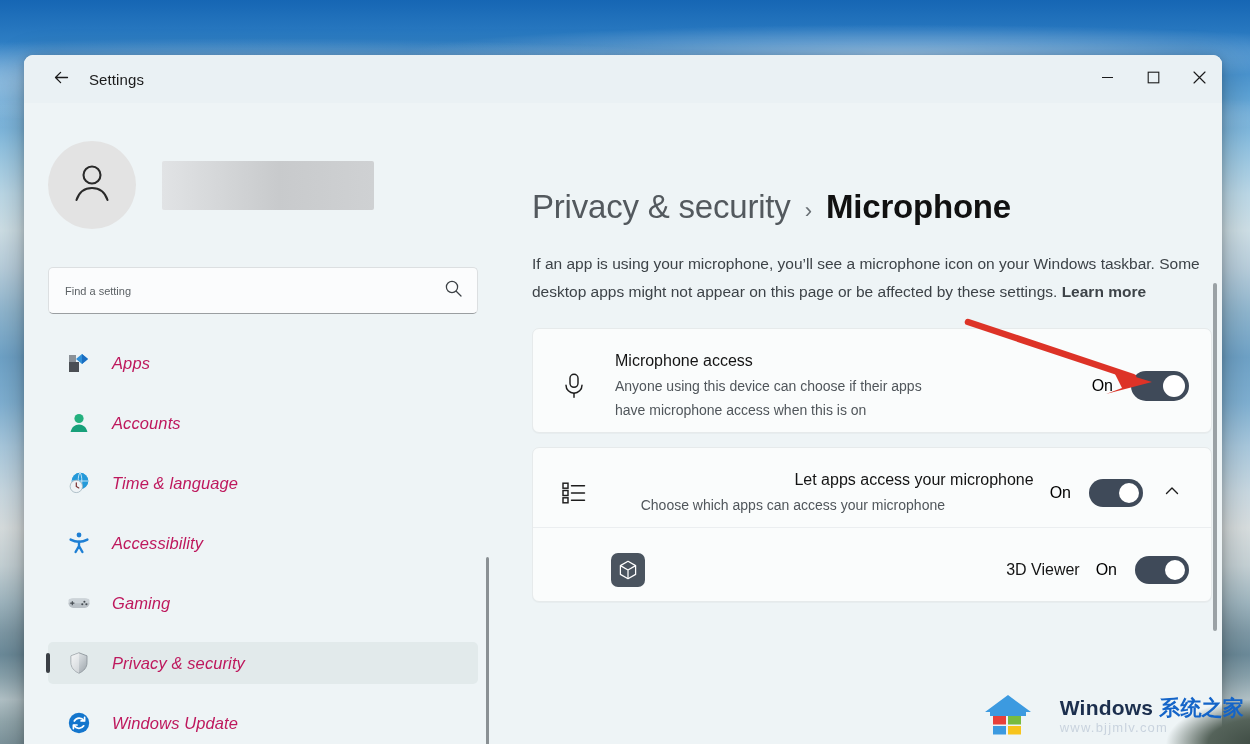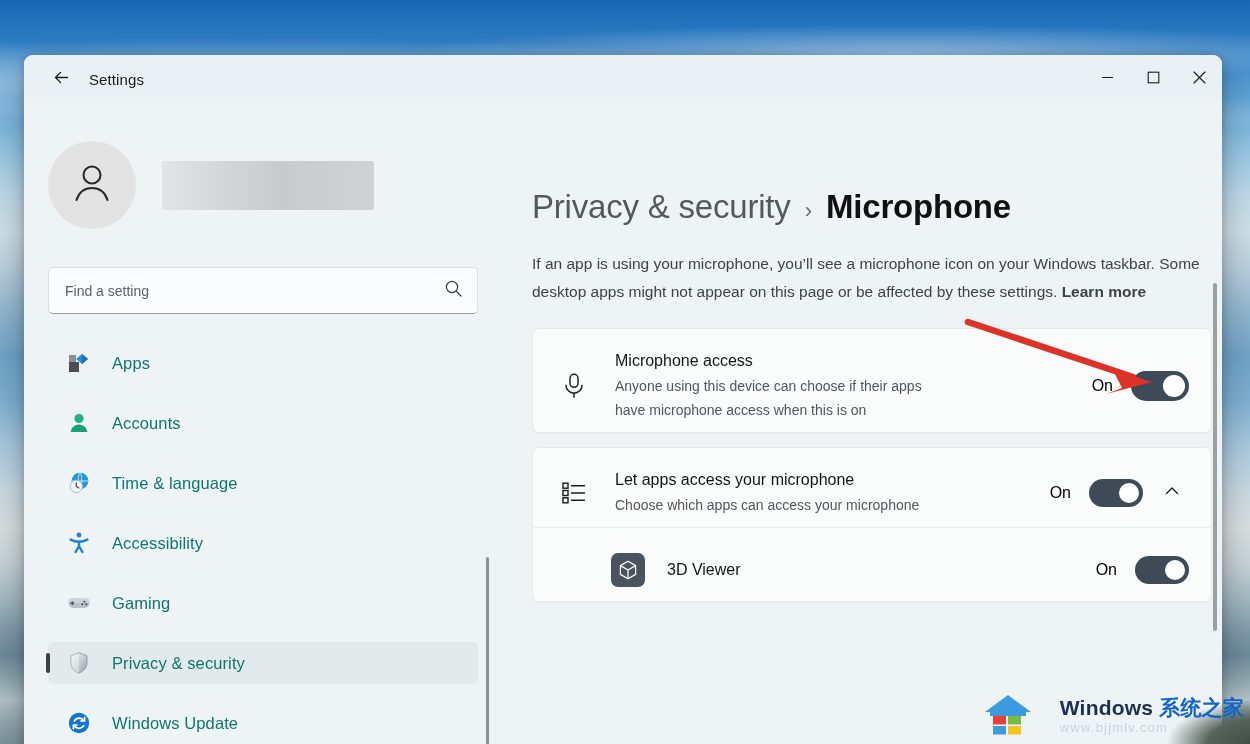--- a/index.html
+++ b/index.html
@@ -152,21 +152,21 @@
     align-items: center;
     padding: 0 14px 0 16px;
     cursor: text;
   }
   .search-input {
     flex: 1;
     border: none;
     outline: none;
     background: transparent;
     font-family: "Liberation Sans", sans-serif;
-    font-size: 14px;
+    font-size: 11px;
     color: #1b1b1b;
   }
   .search-input::placeholder { color: #5c6165; }
 
   .navlist { margin-top: 28px; padding: 0 24px; }
   .nav-item {
     position: relative;
     height: 42px;
     display: flex;
     align-items: center;
@@ -184,21 +184,21 @@
     width: 4px; height: 20px;
     border-radius: 2px;
     background: #3a3f45;
   }
   .nav-icon {
     width: 26px; height: 26px;
     flex: 0 0 26px;
     display: flex; align-items: center; justify-content: center;
     margin-right: 20px;
   }
-  .nav-label { font-size: 16.5px; color: #0f766e; letter-spacing: .1px; }
+  .nav-label { font-size: 16.5px; color: #be185d; letter-spacing: .1px; font-style: italic; }
 
   .sidebar-scrollbar {
     position: absolute;
     right: 13px;
     top: 454px;
     width: 3px;
     height: 236px;
     border-radius: 2px;
     background: #8a9094;
     cursor: pointer;
@@ -245,21 +245,21 @@
   }
 
   .card {
     margin-top: 22px;
     width: 680px;
     background: #fafcfc;
     border: 1px solid #e6eaeb;
     border-radius: 7px;
     box-shadow: 0 1px 1px rgba(0,0,0,.03);
   }
-  .card.grouped { margin-top: 14px; padding-bottom: 0; }
+  .card.grouped { margin-top: 14px; padding-bottom: 0; text-align: right; }
 
   .card-row {
     display: flex;
     align-items: center;
     padding: 20px 22px 10px 24px;
     min-height: 72px;
   }
   .card-row.sub {
     border-top: 1px solid #ebeef0;
     padding-left: 78px;

